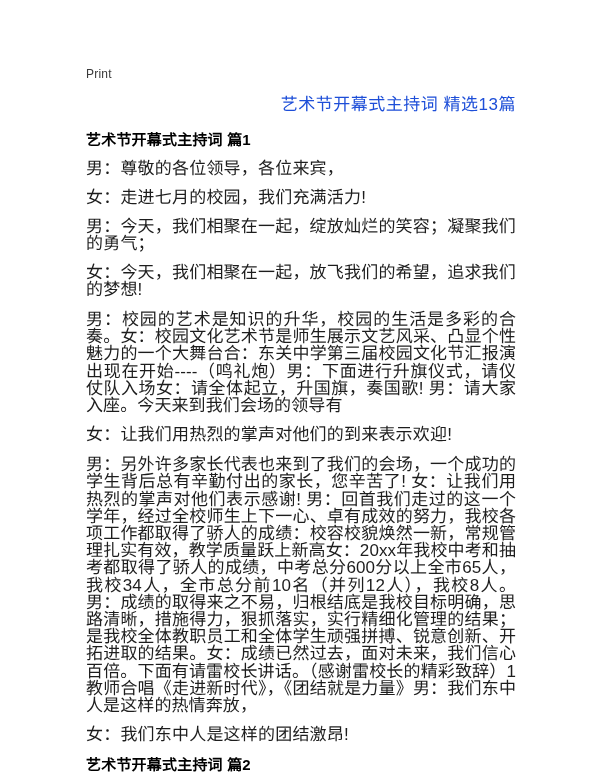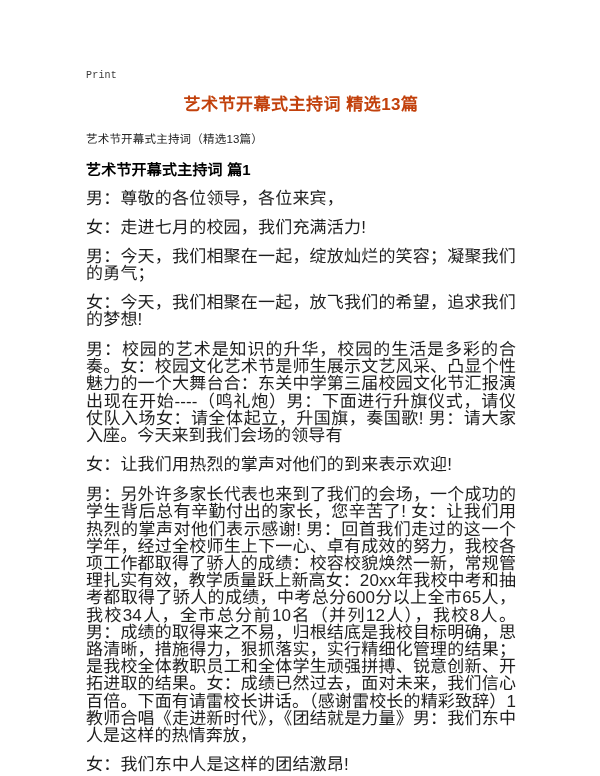--- a/index.html
+++ b/index.html
@@ -26,45 +26,45 @@
 
   
   .print-bar {
     position: absolute;
     left: 86px;
     top: 66px;
     height: 14px;
     line-height: 14px;
   }
   .print-link {
-    font-family: Liberation Mono, monospace;
-    font-size: 10px;
+    font-family: Liberation Sans, sans-serif;
+    font-size: 12px;
     color: #3a3a3a;
     letter-spacing: .2px;
     cursor: pointer;
     text-decoration: none;
     display: inline-block;
   }
 
   
   .article {
     position: absolute;
     left: 86px;
     top: 92px;
     width: 430px;
   }
 
   .doc-title {
     margin: 0 0 0 0;
     padding: 0;
     font-size: 17px;
-    font-weight: bold;
+    font-weight: normal;
     line-height: 26px;
-    text-align: center;
-    color: #c2410c;
+    text-align: right;
+    color: #1d4ed8;
     letter-spacing: .5px;
   }
 
   .subtitle {
     margin: 12px 0 0 0;
     font-size: 11.5px;
     line-height: 18px;
     color: #222;
     letter-spacing: .2px;
   }
@@ -105,21 +105,20 @@
 <div class="page">
 
   <div class="print-bar">
     <a class="print-link">Print</a>
   </div>
 
   <div class="article">
 
     <h1 class="doc-title">艺术节开幕式主持词 精选13篇</h1>
 
-    <p class="subtitle">艺术节开幕式主持词（精选13篇）</p>
 
     <h2 class="section-head">艺术节开幕式主持词 篇1</h2>
 
     <p class="line">男：尊敬的各位领导，各位来宾，</p>
     <p class="line">女：走进七月的校园，我们充满活力!</p>
     <p class="line">男：今天，我们相聚在一起，绽放灿烂的笑容；凝聚我们的勇气；</p>
     <p class="line">女：今天，我们相聚在一起，放飞我们的希望，追求我们的梦想!</p>
     <p class="block">男：校园的艺术是知识的升华，校园的生活是多彩的合奏。女：校园文化艺术节是师生展示文艺风采、凸显个性魅力的一个大舞台合：东关中学第三届校园文化节汇报演出现在开始----（鸣礼炮）男：下面进行升旗仪式，请仪仗队入场女：请全体起立，升国旗，奏国歌! 男：请大家入座。今天来到我们会场的领导有</p>
     <p class="line">女：让我们用热烈的掌声对他们的到来表示欢迎!</p>
     <p class="block">男：另外许多家长代表也来到了我们的会场，一个成功的学生背后总有辛勤付出的家长，您辛苦了! 女：让我们用热烈的掌声对他们表示感谢! 男：回首我们走过的这一个学年，经过全校师生上下一心、卓有成效的努力，我校各项工作都取得了骄人的成绩：校容校貌焕然一新，常规管理扎实有效，教学质量跃上新高女：20xx年我校中考和抽考都取得了骄人的成绩，中考总分600分以上全市65人，我校34人，全市总分前10名（并列12人），我校8人。男：成绩的取得来之不易，归根结底是我校目标明确，思路清晰，措施得力，狠抓落实，实行精细化管理的结果；是我校全体教职员工和全体学生顽强拼搏、锐意创新、开拓进取的结果。女：成绩已然过去，面对未来，我们信心百倍。下面有请雷校长讲话。（感谢雷校长的精彩致辞）1教师合唱《走进新时代》，《团结就是力量》男：我们东中人是这样的热情奔放，</p>

